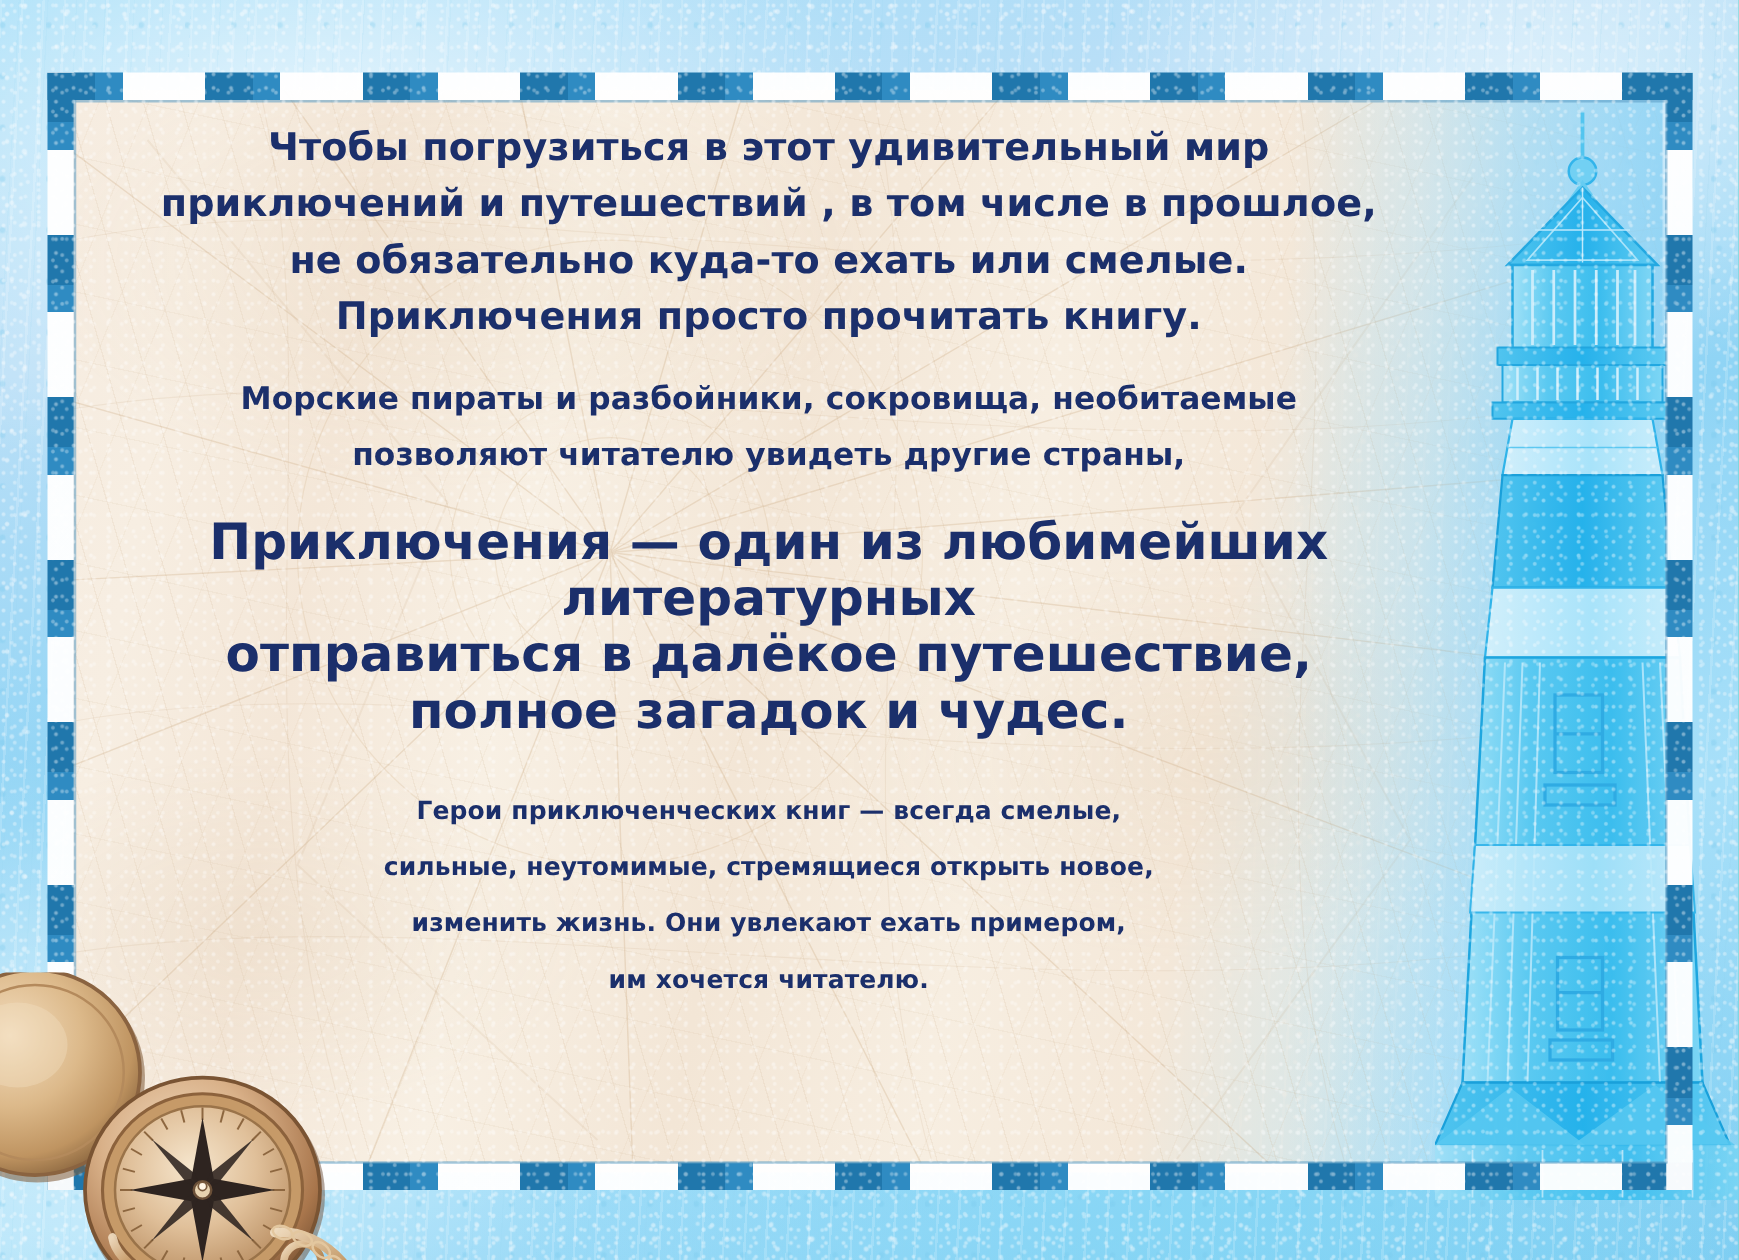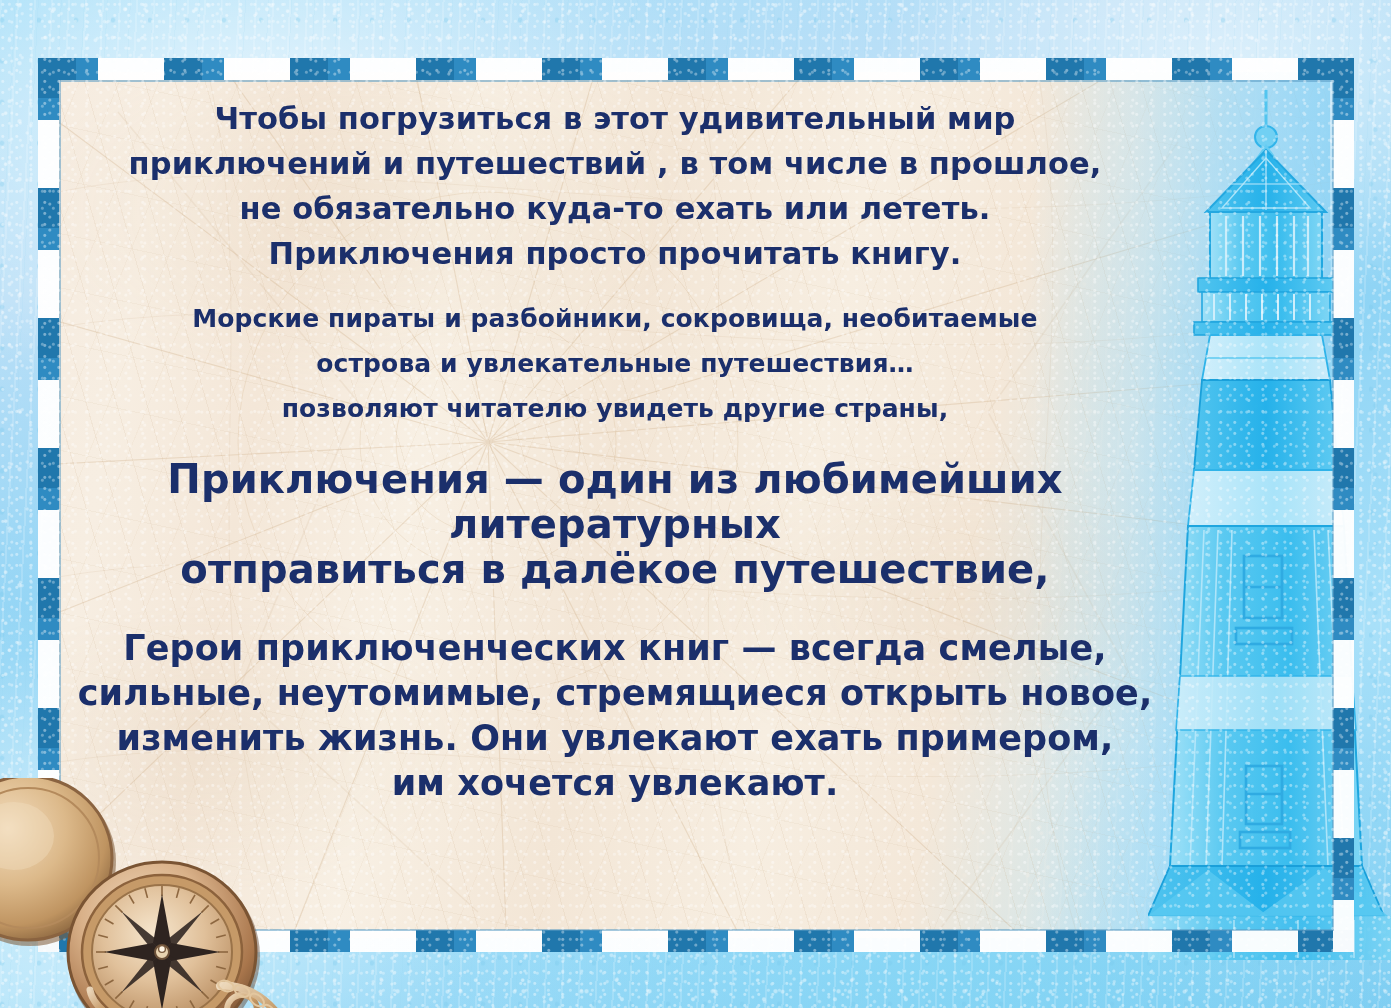--- a/index.html
+++ b/index.html
@@ -172,21 +172,21 @@
     color: #1b2f6b;
     font-family: "DejaVu Sans", sans-serif;
     font-weight: 600;
     letter-spacing: .1px;
   }
   .para .ln { display: block; }
 
   .p1 { font-size: 30.5px; line-height: 45px; margin: 0 0 16px 0; }
   .p2 { font-size: 25px; line-height: 45px; margin: 0 0 20px 0; }
   .p3 { font-size: 40px; line-height: 45px; margin: 0 0 22px 0; }
-  .p4 { font-size: 35px; line-height: 45px; margin: 0; }
+  .p4 { font-size: 20px; line-height: 45px; margin: 0; }
 
   .p2 { padding-top: 4px; }
   .p3 { padding-top: 6px; }
   .p4 { padding-top: 12px; }
 </style>
 </head>
 <body>
 
 <div id="slide">
 
@@ -452,37 +452,37 @@
 
       <path d="M150 246 C 130 236, 118 224, 116 212" fill="none" stroke="url(#chainG)" stroke-width="7" stroke-linecap="round" opacity=".9"></path>
     </svg>
   </div>
 
   <div class="text-area">
 
     <div class="para p1">
       <span class="ln">Чтобы погрузиться в этот удивительный мир</span>
       <span class="ln">приключений и путешествий , в том числе в прошлое,</span>
-      <span class="ln">не обязательно куда-то ехать или лететь.</span>
+      <span class="ln">не обязательно куда-то ехать или смелые.</span>
       <span class="ln">Приключения просто прочитать книгу.</span>
     </div>
 
     <div class="para p2">
       <span class="ln">Морские пираты и разбойники, сокровища, необитаемые</span>
-      <span class="ln">острова и увлекательные путешествия…</span>
       <span class="ln">позволяют читателю увидеть другие страны,</span>
     </div>
 
     <div class="para p3">
       <span class="ln">Приключения — один из любимейших литературных</span>
       <span class="ln">отправиться в далёкое путешествие,</span>
+      <span class="ln">полное загадок и чудес.</span>
     </div>
 
     <div class="para p4">
       <span class="ln">Герои приключенческих книг — всегда смелые,</span>
       <span class="ln">сильные, неутомимые, стремящиеся открыть новое,</span>
       <span class="ln">изменить жизнь. Они увлекают ехать примером,</span>
-      <span class="ln">им хочется увлекают.</span>
+      <span class="ln">им хочется читателю.</span>
     </div>
 
   </div>
 
 </div>
 
 </body></html>

